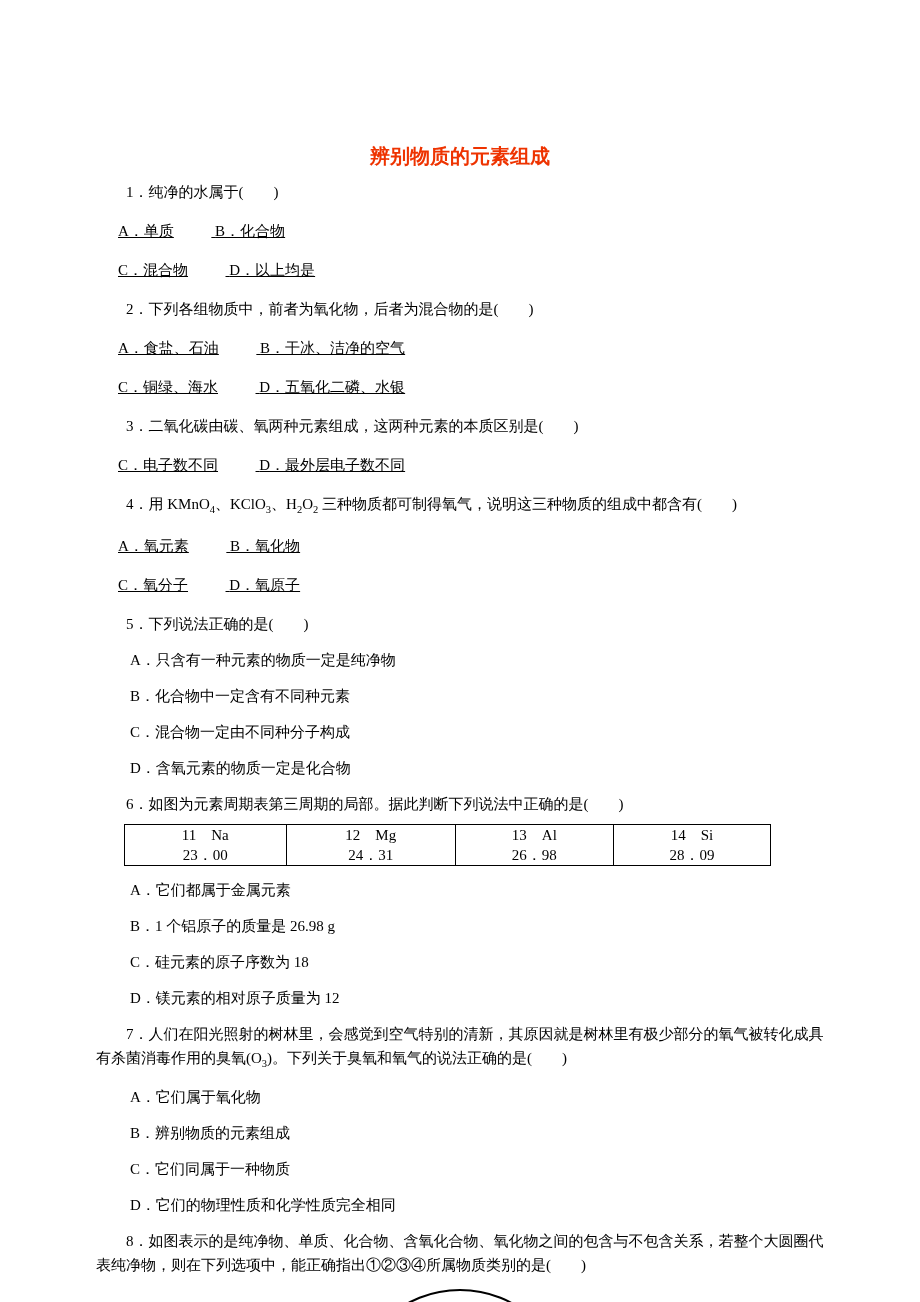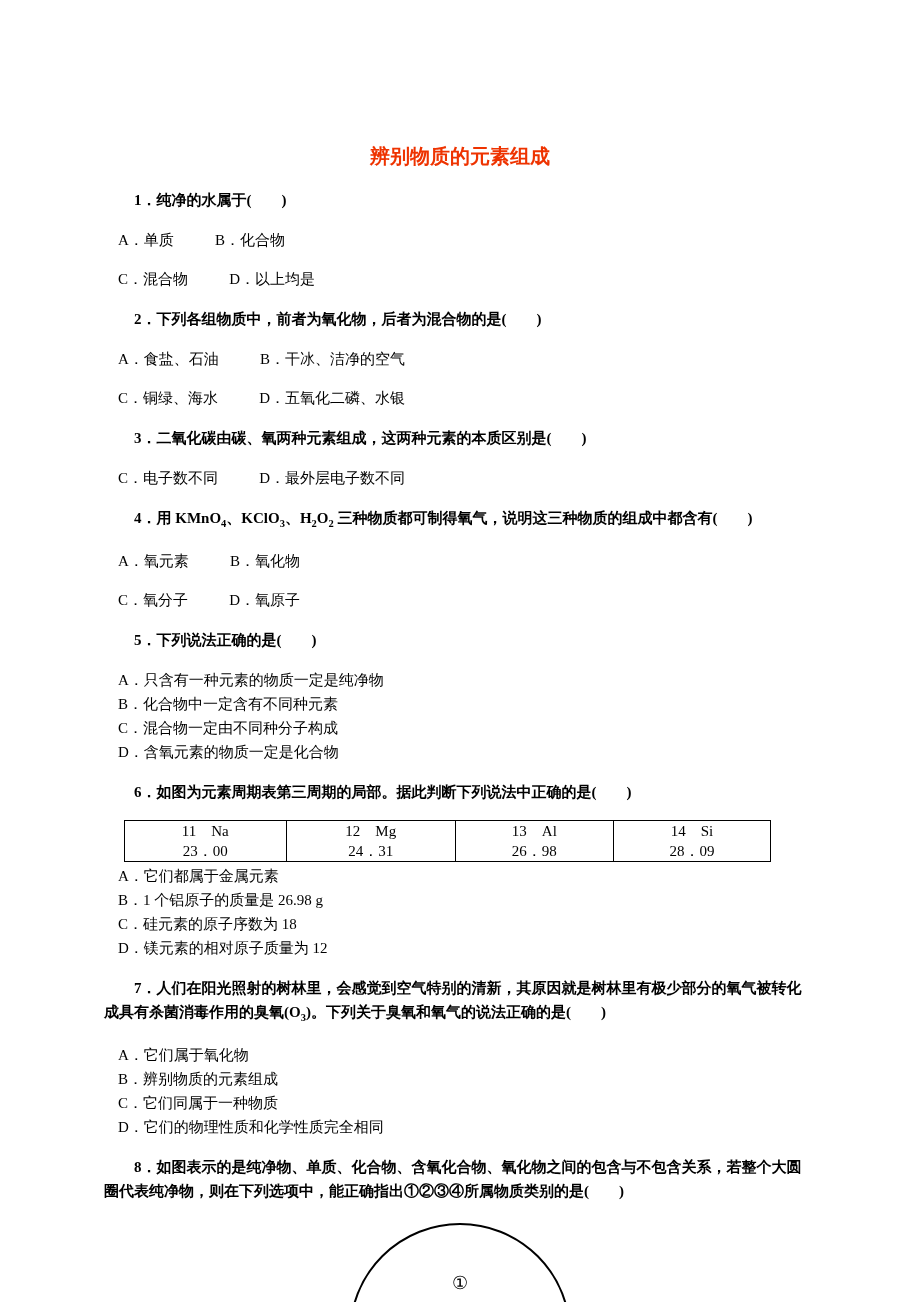--- a/index.html
+++ b/index.html
@@ -19,24 +19,24 @@
     }
     .title {
       color: #e30;
       font-family: "SimHei", "黑体", sans-serif;
       font-weight: bold;
       text-align: center;
       font-size: 20px;
       margin-bottom: 8px;
     }
     .indent { text-indent: 2em; }
-    .q { margin: 16px; font-weight: bold; }
-    .opts-inline { text-indent: 2em; }
+    .q { margin: 8px; }
+    .opts-inline { text-indent: 2em; text-decoration: underline; }
     .opts-inline span { margin-right: 2.5em; }
-    .opt-block { text-indent: 2em; margin:0; }
+    .opt-block { text-indent: 2em; margin:12px; }
     table.ptable {
       border-collapse: collapse;
       width: 87%;
       margin: 2px auto 2px 36px;
     }
     table.ptable td {
       border: 1px solid #000;
       text-align: center;
       padding: 0 16px;
       font-size: 15px;

